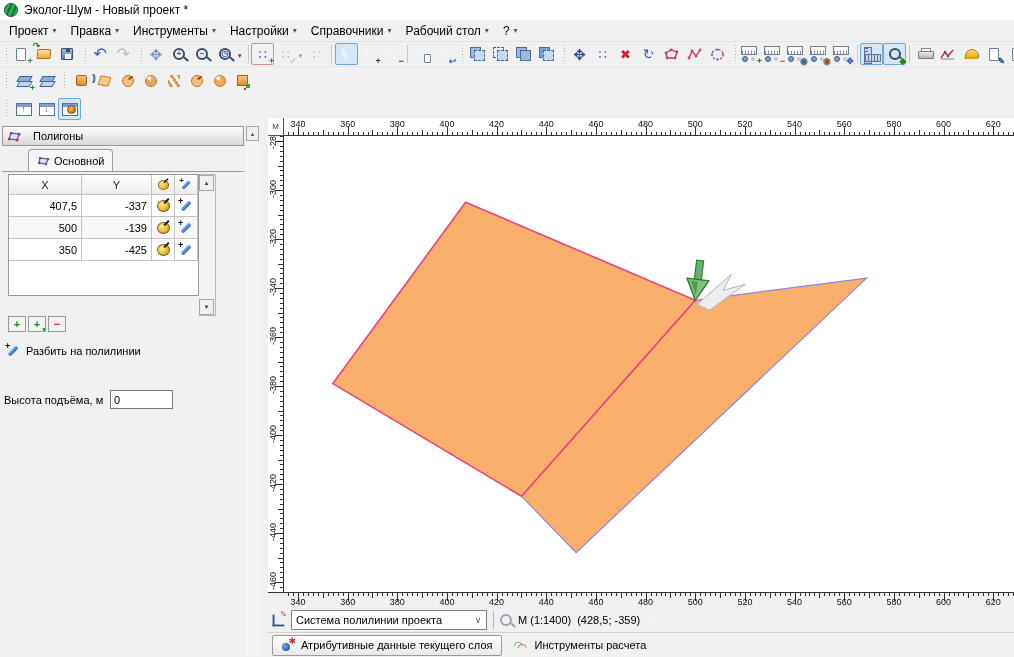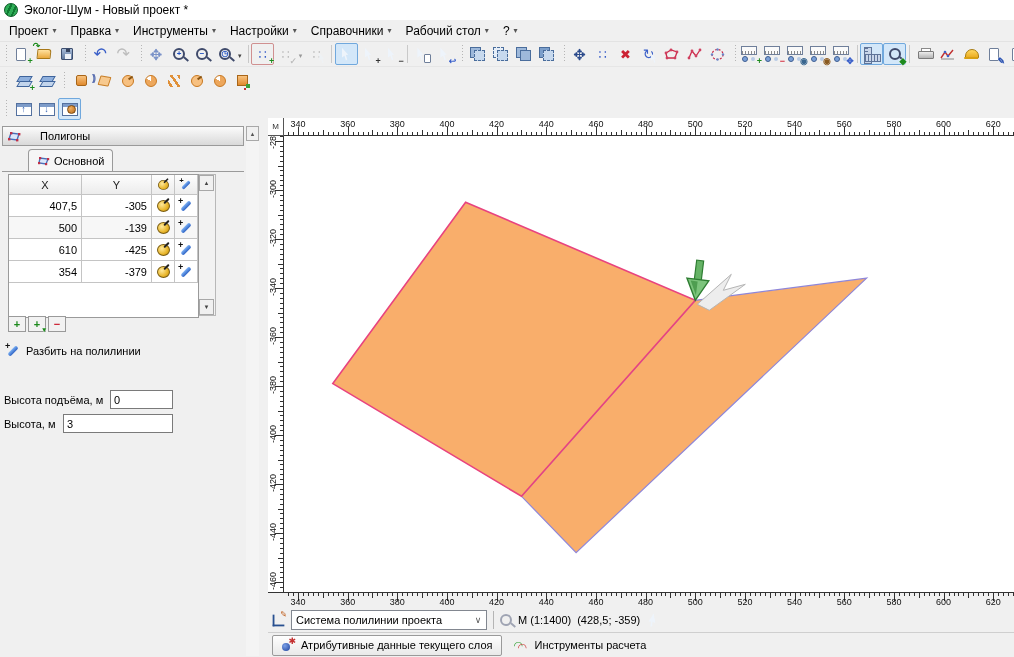--- a/index.html
+++ b/index.html
@@ -73,21 +73,21 @@
   .oarc{width:12px;height:12px;border-radius:50%;background:conic-gradient(from 295deg,#fff 0 70deg,#eda75c 70deg 360deg);border:1px solid #c87820;}
   .olin{width:12px;height:12px;background:repeating-linear-gradient(55deg,transparent 0 2px,#e09038 2px 4.5px,transparent 4.5px 6px);}
   .obox{width:11px;height:11px;background:linear-gradient(#f8c27e,#e08a2e);border:1px solid #a86518;position:relative;}
   .obox:after{content:"";position:absolute;right:-3px;bottom:-3px;width:4px;height:4px;background:#3aa03a;box-shadow:-3px 3px 0 -1px #c03030;}
   .winico{width:16px;height:13px;border:1px solid #54719f;background:#fff;position:relative;display:flex;align-items:center;justify-content:center;font-size:9px;font-weight:bold;color:#2c5cb0;}
   .winico:before{content:"";position:absolute;left:0;top:0;width:100%;height:3px;background:#7e9cc9;}
   .windot:after{content:"";position:absolute;right:1px;bottom:1px;width:7px;height:7px;border-radius:50%;background:radial-gradient(circle at 35% 35%,#f0b060,#b86818);border:1px solid #7a4a10;}
 
   
   .lpanel{position:absolute;left:0;top:124px;width:260px;height:533px;background:#f0f0f0;}
-  .ptitle{position:absolute;left:2px;top:2px;width:242px;height:20px;border:1px solid #9a9a9a;background:linear-gradient(#fbfbfb,#d9d9d9);display:flex;align-items:center;gap:19px;padding-left:4px;}
+  .ptitle{position:absolute;left:2px;top:2px;width:242px;height:20px;border:1px solid #9a9a9a;background:linear-gradient(#fbfbfb,#d9d9d9);display:flex;align-items:center;gap:12px;padding-left:4px;}
   .pscroll{position:absolute;left:246px;top:2px;width:13px;height:530px;background:#f4f4f4;}
   .pscroll .sbtn{width:13px;height:15px;border:1px solid #a8a8a8;background:#f0f0f0;display:flex;align-items:center;justify-content:center;font-size:6px;color:#555;}
   .tabrow{position:absolute;left:2px;top:24px;width:242px;height:24px;border-bottom:1px solid #9a9a9a;}
   .tabdiag{position:absolute;left:4px;bottom:0;width:24px;height:22px;border-right:1px solid #9a9a9a;transform:skewX(-38deg);transform-origin:bottom;}
   .ptab{position:absolute;left:26px;bottom:0;height:22px;padding:0 8px;border:1px solid #9a9a9a;border-bottom:none;border-radius:4px 4px 0 0;background:#f6f6f6;display:flex;align-items:center;gap:4px;justify-content:space-between;}
   .tbl{position:absolute;left:8px;top:50px;width:191px;border:1px solid #9a9a9a;background:#fff;}
   .trow{display:flex;height:22px;}
   .trow.h{height:20px;}
   .tc{border-right:1px solid #c4c4c4;border-bottom:1px solid #c4c4c4;display:flex;align-items:center;}
   .tc.cx{width:73px;justify-content:flex-end;padding-right:4px;}
@@ -454,58 +454,48 @@
       <div class="tc cy">Y</div>
       <div class="tc ci">
           <span class="ico-y" style="transform:scale(.85)"></span>
         </div>
       <div class="tc ci">
           <span class="ico-seg" style="transform:scale(.85)"></span>
         </div>
     </div>
     <div class="trow">
       <div class="tc cx">407,5</div>
-      <div class="tc cy">-305</div>
+      <div class="tc cy">-337</div>
       <div class="tc ci">
           <span class="ico-y"></span>
         </div>
       <div class="tc ci">
           <span class="ico-seg"></span>
         </div>
     </div>
     <div class="trow" style="background:#f7f7f7">
       <div class="tc cx">500</div>
       <div class="tc cy">-139</div>
       <div class="tc ci">
           <span class="ico-y"></span>
         </div>
       <div class="tc ci">
           <span class="ico-seg"></span>
         </div>
     </div>
     <div class="trow">
-      <div class="tc cx">610</div>
+      <div class="tc cx">350</div>
       <div class="tc cy">-425</div>
       <div class="tc ci">
           <span class="ico-y"></span>
         </div>
       <div class="tc ci">
           <span class="ico-seg"></span>
         </div>
     </div>
-    <div class="trow">
-      <div class="tc cx">354</div>
-      <div class="tc cy">-379</div>
-      <div class="tc ci">
-          <span class="ico-y"></span>
-        </div>
-      <div class="tc ci">
-          <span class="ico-seg"></span>
-        </div>
-    </div>
     <div class="fill"></div>
   </div>
   <div class="tscroll">
     <div class="sbtn">▲</div>
     <div class="sbtn dn">▼</div>
   </div>
 
   <div class="rbtns">
     <div class="rbtn green">+</div>
     <div class="rbtn green">
@@ -516,24 +506,20 @@
   </div>
 
   <div class="plink" style="top:218px">
     <span class="ico-seg"></span>
     <span>Разбить на полилинии</span>
   </div>
 
   <div class="pfield" style="left:4px;top:266px">
     <span style="width:106px">Высота подъёма, м</span>
     <input style="width: 63px;" value="0">
-  </div>
-  <div class="pfield" style="left:4px;top:290px">
-    <span style="width:59px">Высота, м</span>
-    <input style="width: 110px;" value="3">
   </div>
 </div>
 
 <div class="splitter"></div>
 
 <div class="map">
   <div class="unitbox">М</div>
   <div class="hruler" id="hruler">
       <span class="t" style="left: 4.068px; height: 3px;"></span>
       <span class="t" style="left: 9.034px; height: 3px;"></span>

